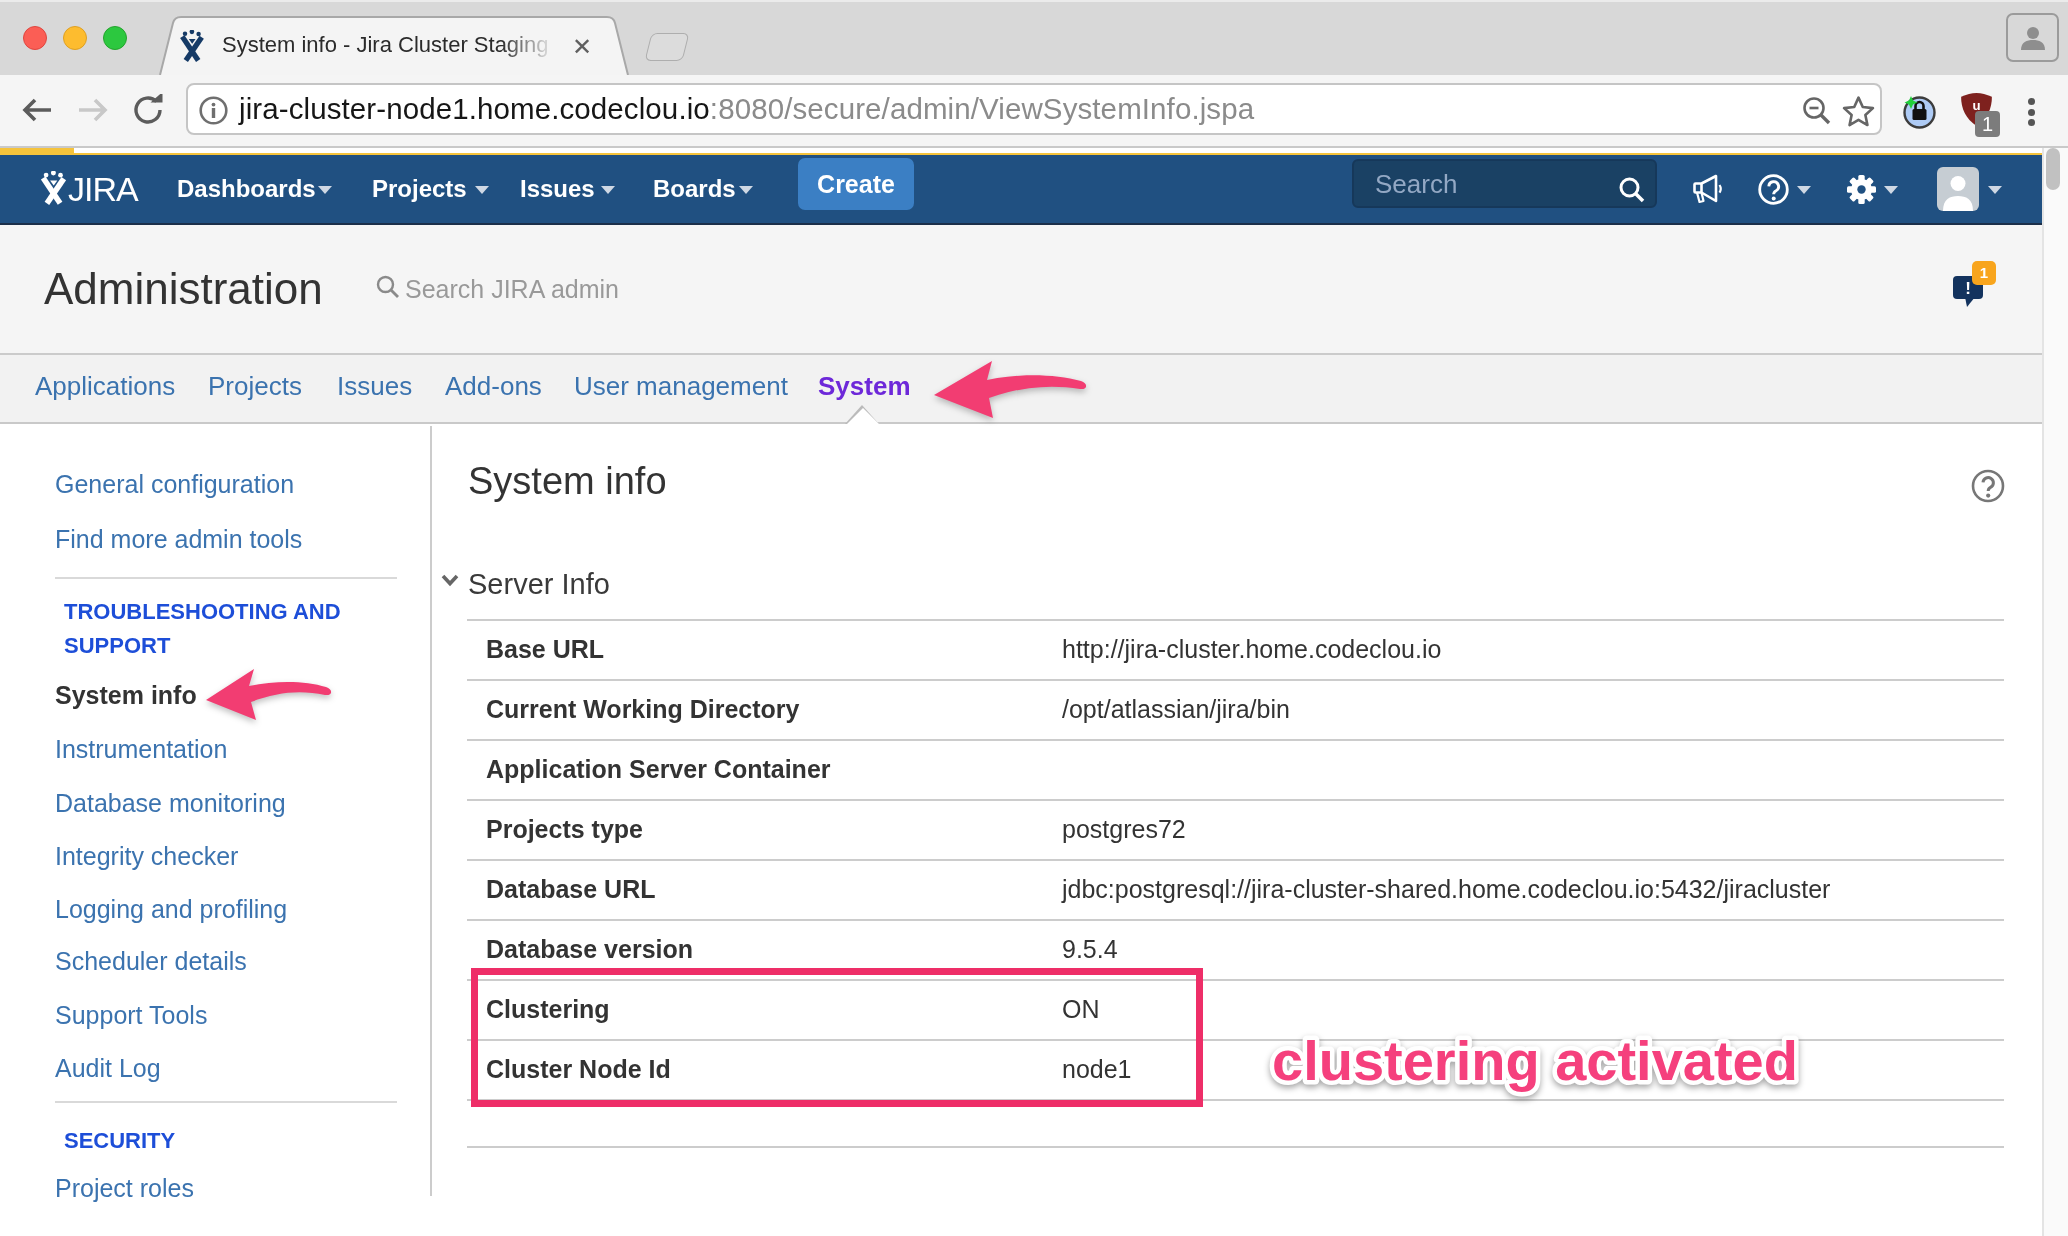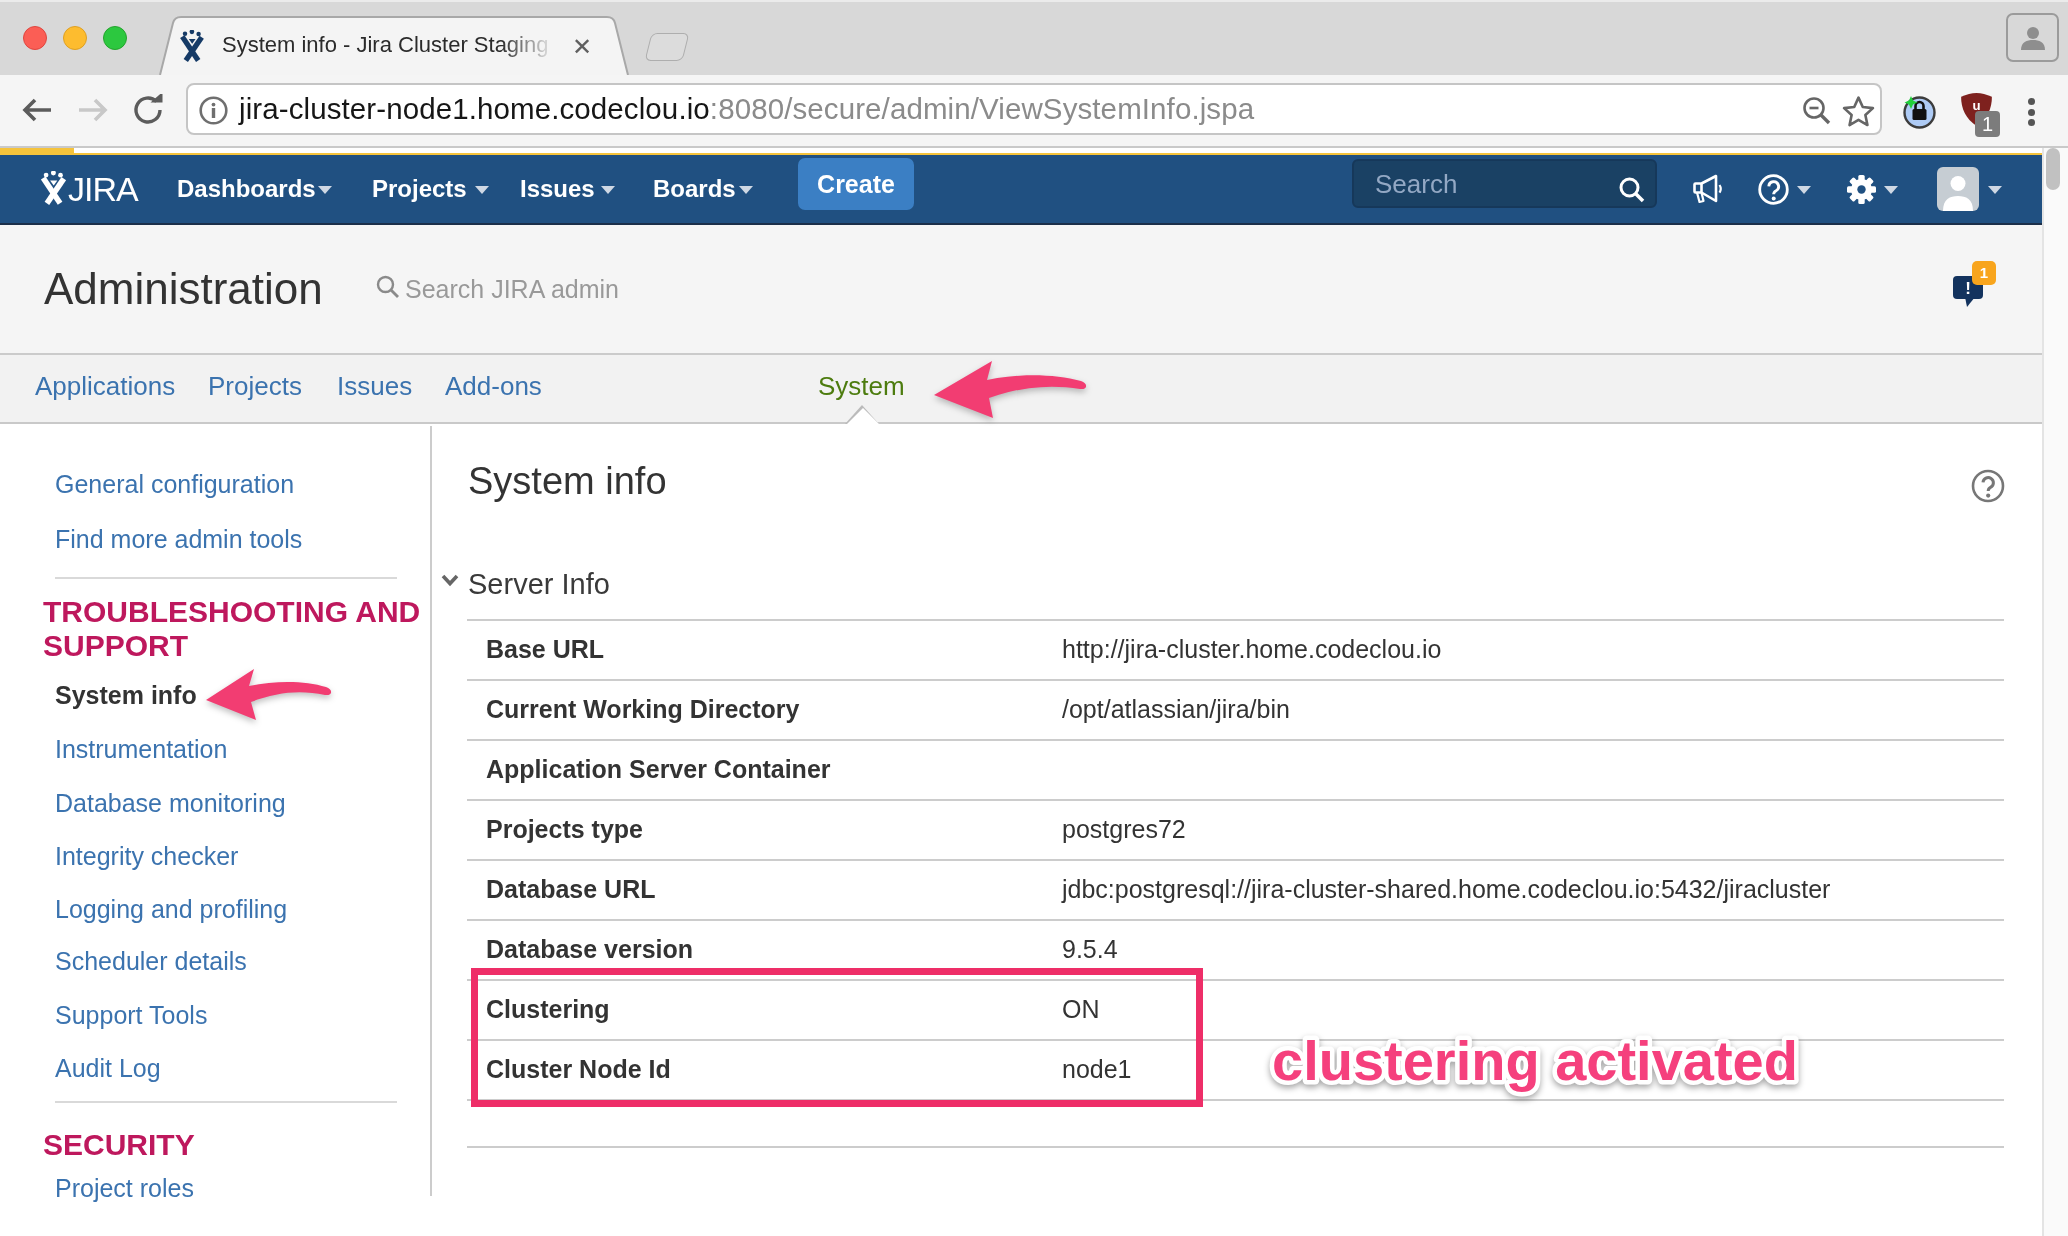--- a/index.html
+++ b/index.html
@@ -67,21 +67,21 @@
   border-left:16px solid transparent; border-right:16px solid transparent;
   border-bottom:16px solid #fff; }
 #notchl { left:845px; top:257px; width:0; height:0;
   border-left:17px solid transparent; border-right:17px solid transparent;
   border-bottom:19px solid #bbb; }
 
 
 #content { left:0; top:278px; width:2042px; height:810px; background:#fff; }
 #sidediv { left:430px; top:0; width:2px; height:770px; background:#ccc; }
 .sitem { position:absolute; left:55px; height:53px; line-height:53px; font-size:25px; color:#3b73af; white-space:nowrap; }
-.shead { position:absolute; left:43px; font-size:30px; font-weight:bold; color:#be185d; }
+.shead { position:absolute; left:64px; font-size:22px; font-weight:bold; color:#1d4ed8; }
 .sdiv { position:absolute; left:55px; width:342px; height:2px; background:#d9d9d9; }
 
 #h2si { left:468px; top:314px; font-size:38px; color:#333; }
 #serverinfo { left:468px; font-size:29px; color:#3a3a3a; }
 .tline { position:absolute; left:467px; width:1537px; height:2px; background:#ccc; }
 .tlabel { position:absolute; left:486px; height:60px; line-height:60px; font-size:25px; font-weight:bold; color:#333; }
 .tvalue { position:absolute; left:1062px; height:72px; line-height:60px; font-size:25px; color:#333; }
 #pinkbox { left:471px; top:820px; width:732px; height:139px; border:7px solid #ee2e68; }
 #hrbottom { left:467px; top:998px; width:1537px; height:2px; background:#ccc; }
 
@@ -251,21 +251,22 @@
       <text x="15" y="33" font-size="17" font-weight="bold" fill="#fff" text-anchor="middle">!</text>
       <rect x="19" y="0" width="24" height="24" rx="5" fill="#f8a51d"></rect>
       <text x="31" y="17" font-size="15" font-weight="bold" fill="#fff" text-anchor="middle">1</text>
     </svg>
 
     <div id="admintabs" class="abs"></div>
     <div class="atab" style="left:35px;top:205px">Applications</div>
     <div class="atab" style="left:208px;top:205px">Projects</div>
     <div class="atab" style="left:337px;top:205px">Issues</div>
     <div class="atab" style="left:445px;top:205px">Add-ons</div>
-    <div class="atab" style="left:818px;top:205px;color:#4d7c0f;font-weight:normal">System</div>
+    <div class="atab" style="left:574px;top:205px">User management</div>
+    <div class="atab" style="left:818px;top:205px;color:#6d28d9;font-weight:bold">System</div>
     <div id="notchl" class="abs"></div>
     <div id="notch" class="abs"></div>
 
     <svg class="abs" style="left:925px;top:210px" width="175" height="70" viewBox="0 0 175 70" filter="drop-shadow(0 3px 3px rgba(0,0,0,0.25))">
       <path d="M9,37 L67,3 L62,22 C95,15 130,16 156,23 C163,25 163,32 155,31 C125,26 95,29 64,40 L68,60 Z" fill="#f23d72"></path>
     </svg>
 
     <div id="content" class="abs"></div>
     <div id="sidediv" class="abs" style="top:278px"></div>
 

